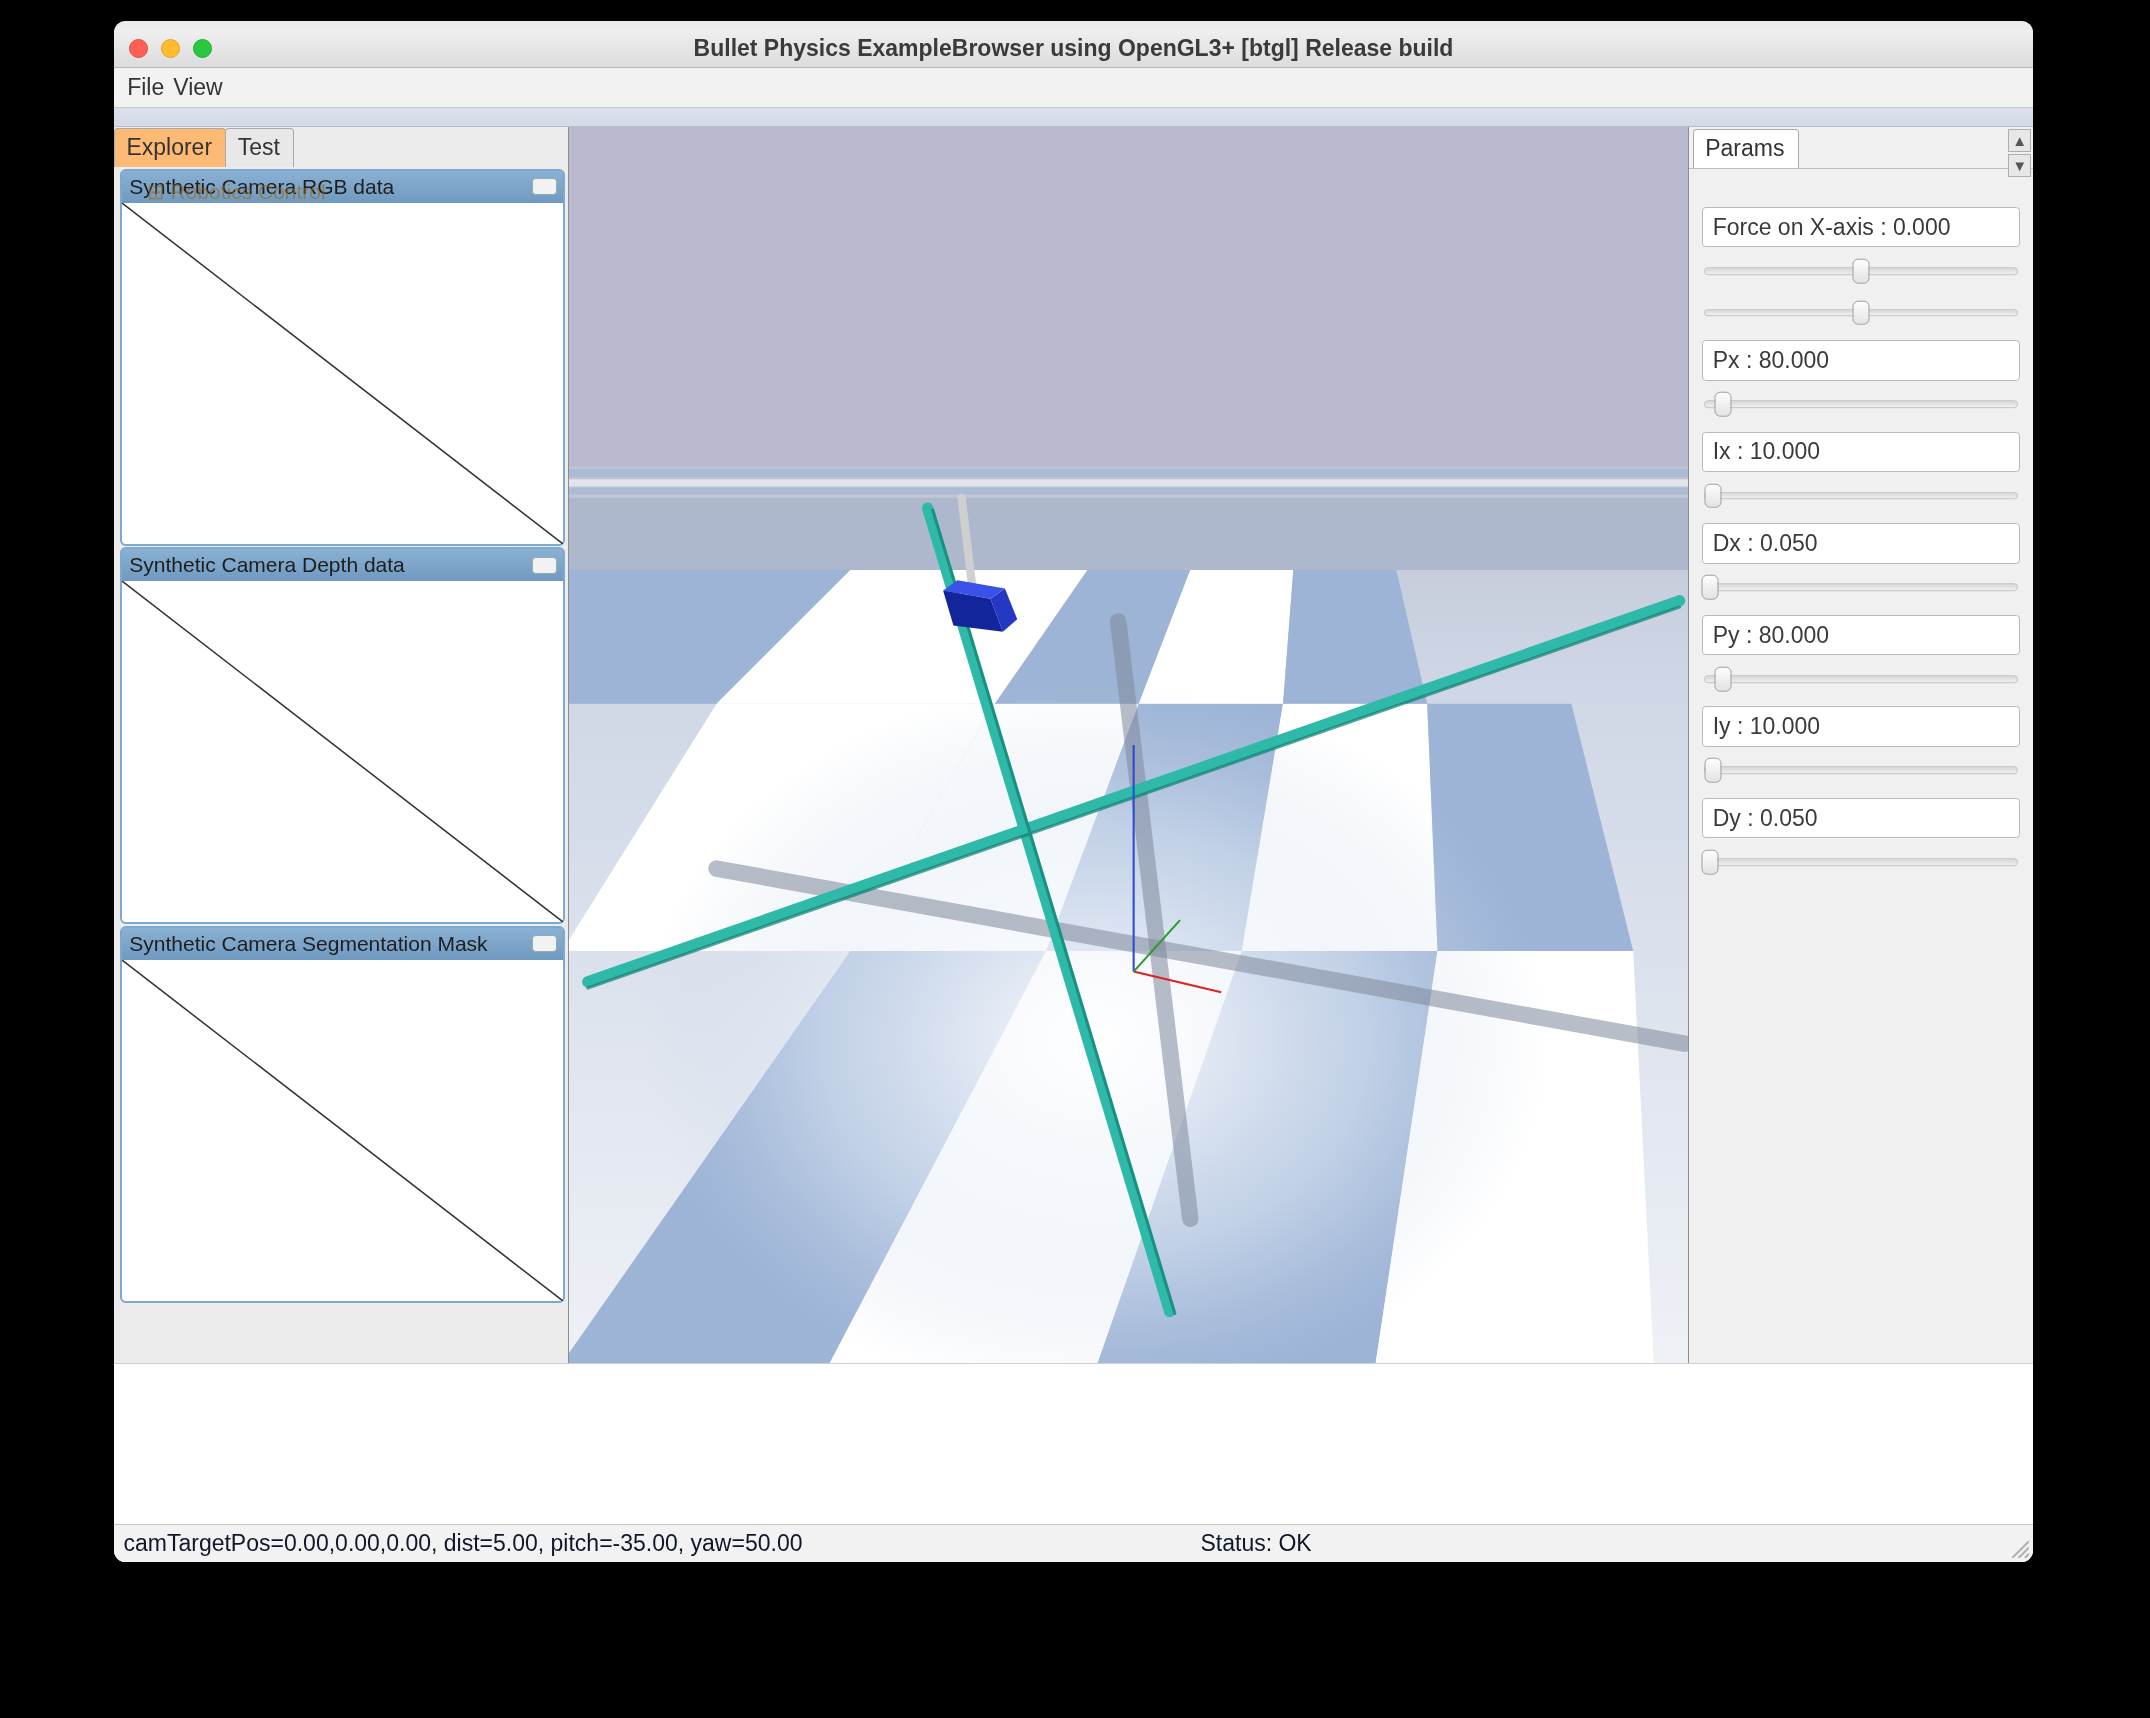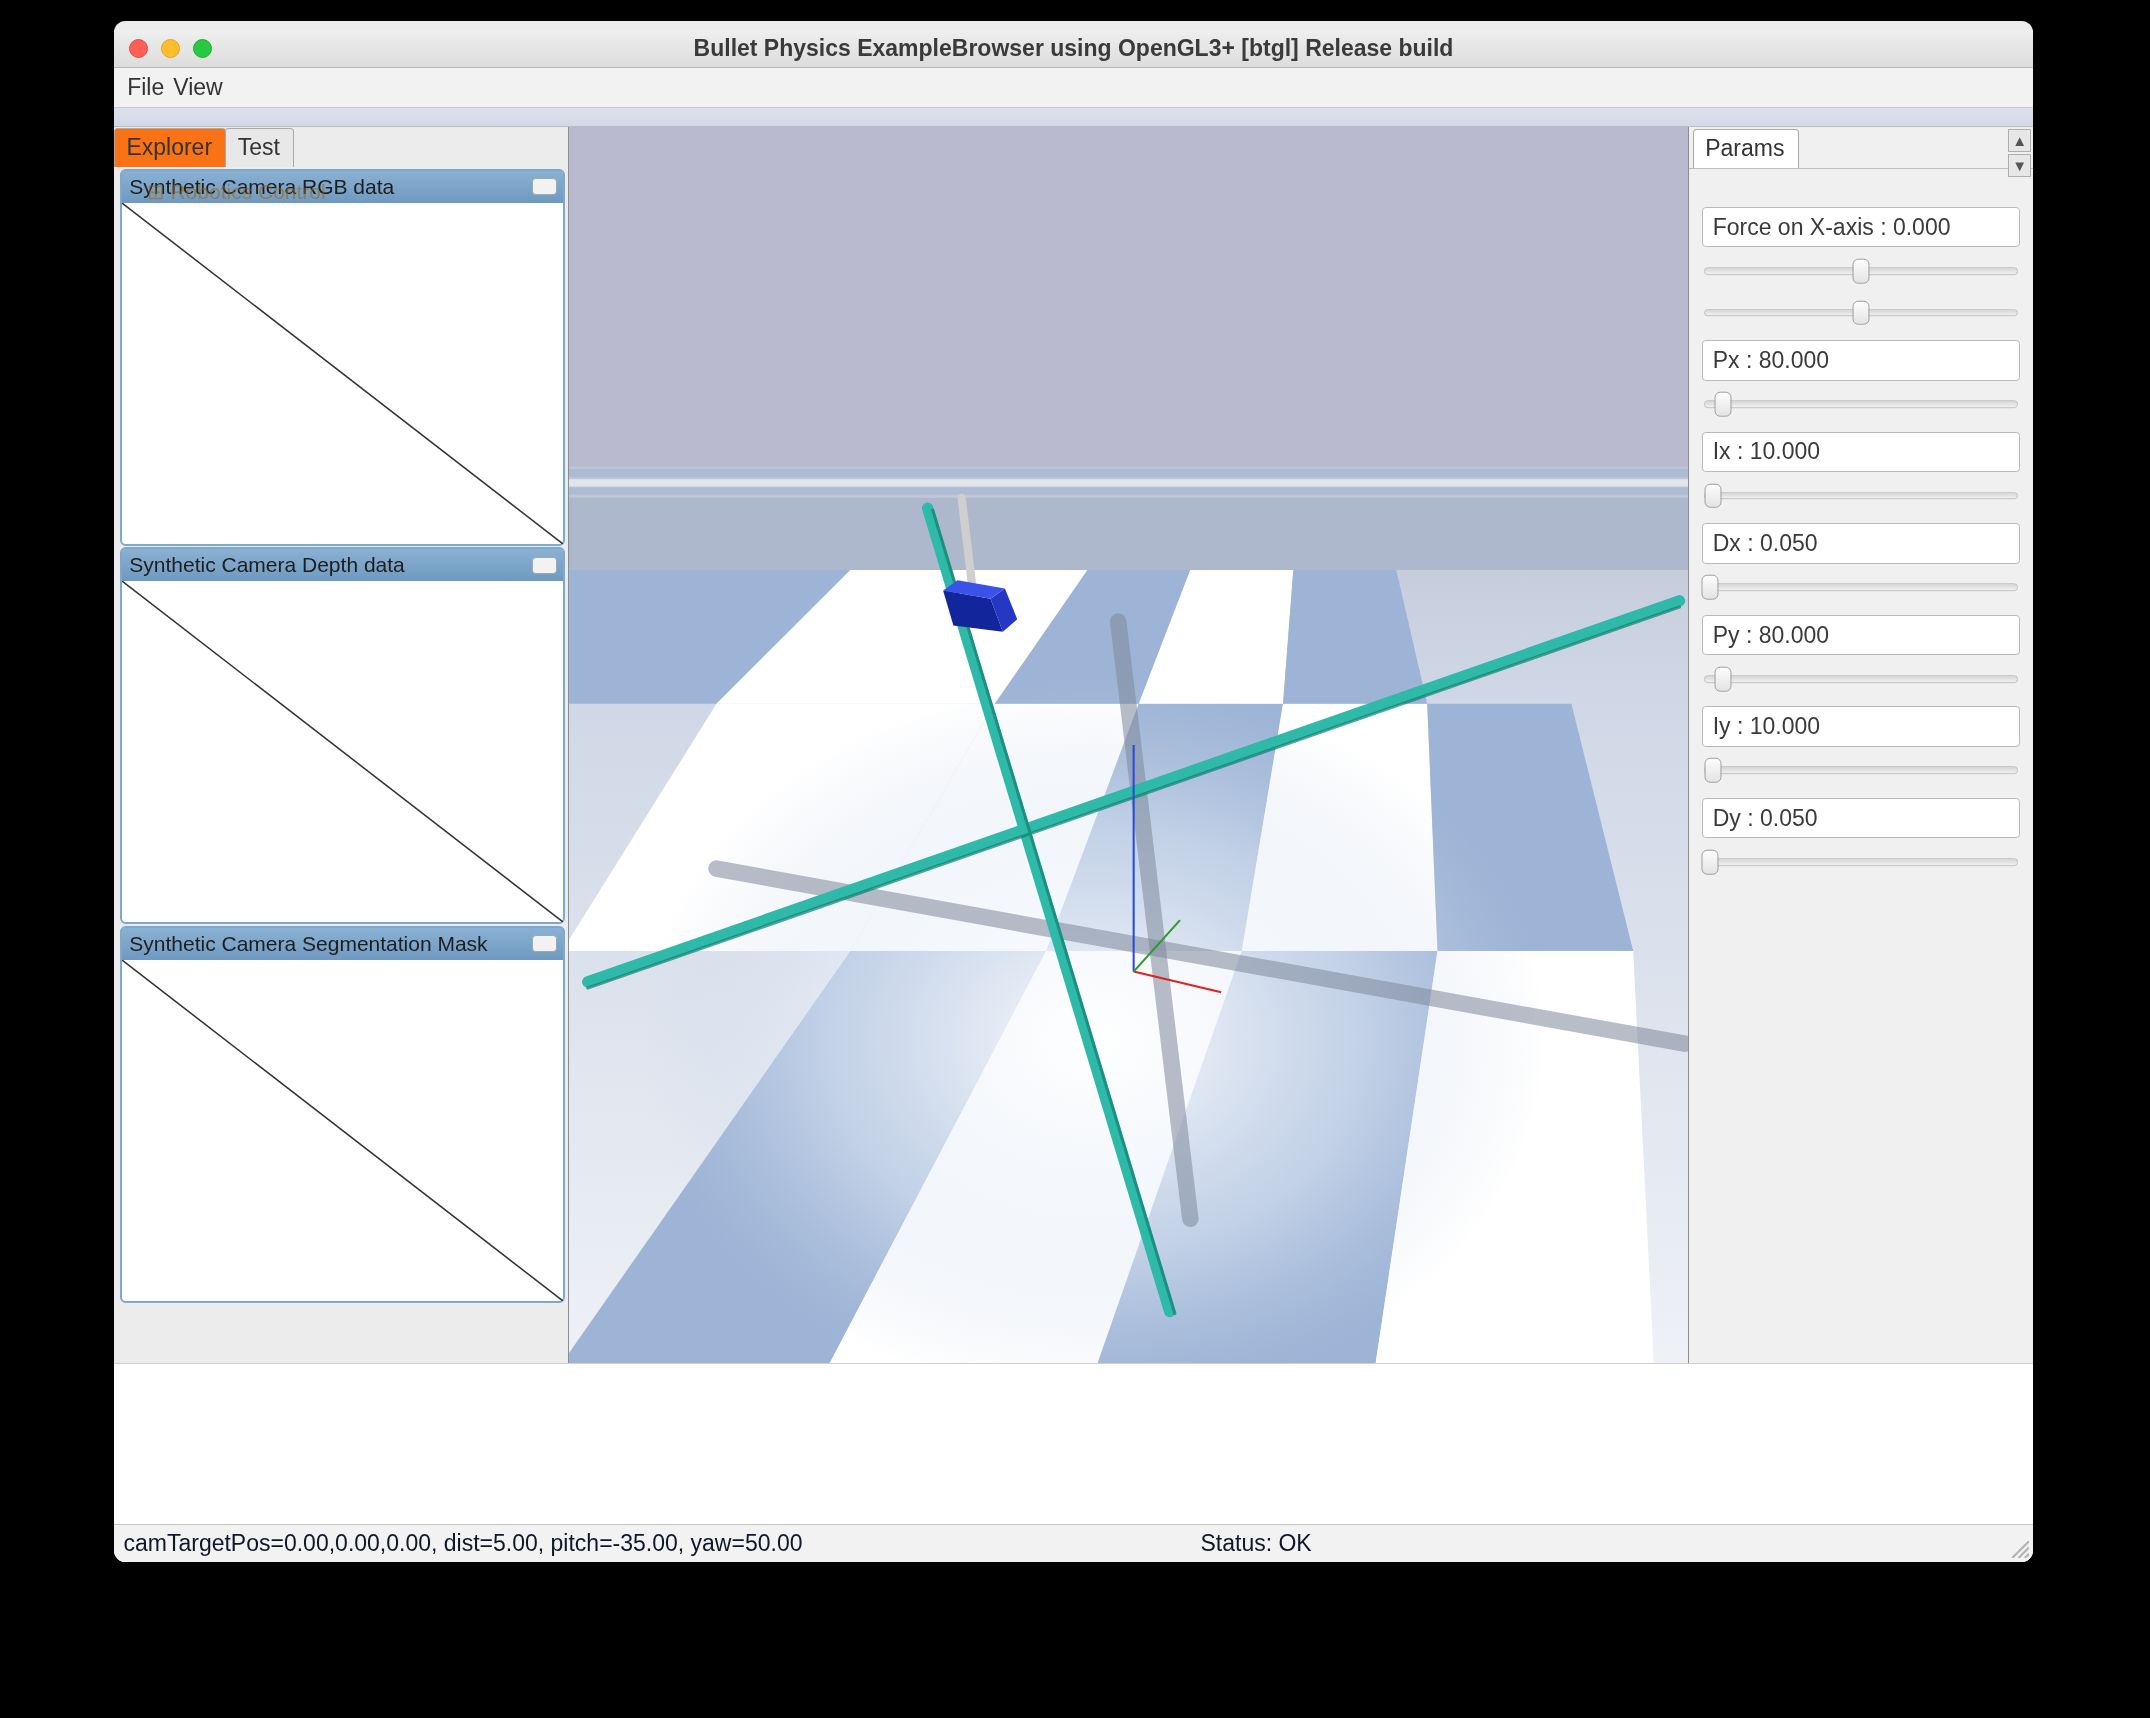--- a/index.html
+++ b/index.html
@@ -101,21 +101,21 @@
     padding: 5.7px 13.2px 5.7px 11.4px;
     font-size: 23px;
     border: 0.9px solid #a9a9a9;
     border-bottom: none;
     background: #f5f5f5;
     border-top-left-radius: 3.8px;
     border-top-right-radius: 3.8px;
     margin-right: -0.9px;
   }
   .tab.active {
-    background: #f97316;
+    background: #fdba74;
     position: relative;
     z-index: 2;
   }
   .tab.inactive {
     background: #e8e8e8;
   }
   .camera-panels {
     position: absolute;
     top: 42px;
     left: 5.7px;

